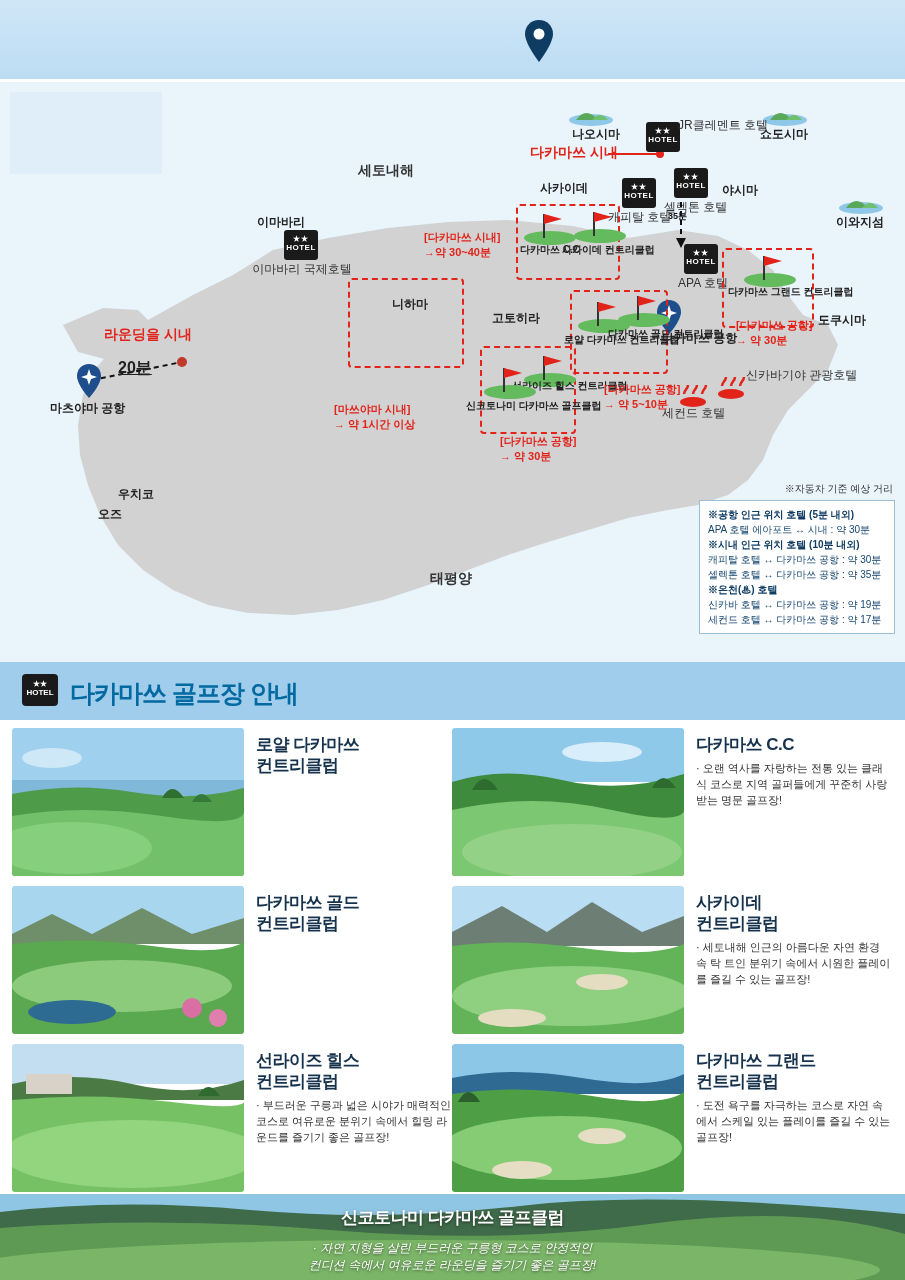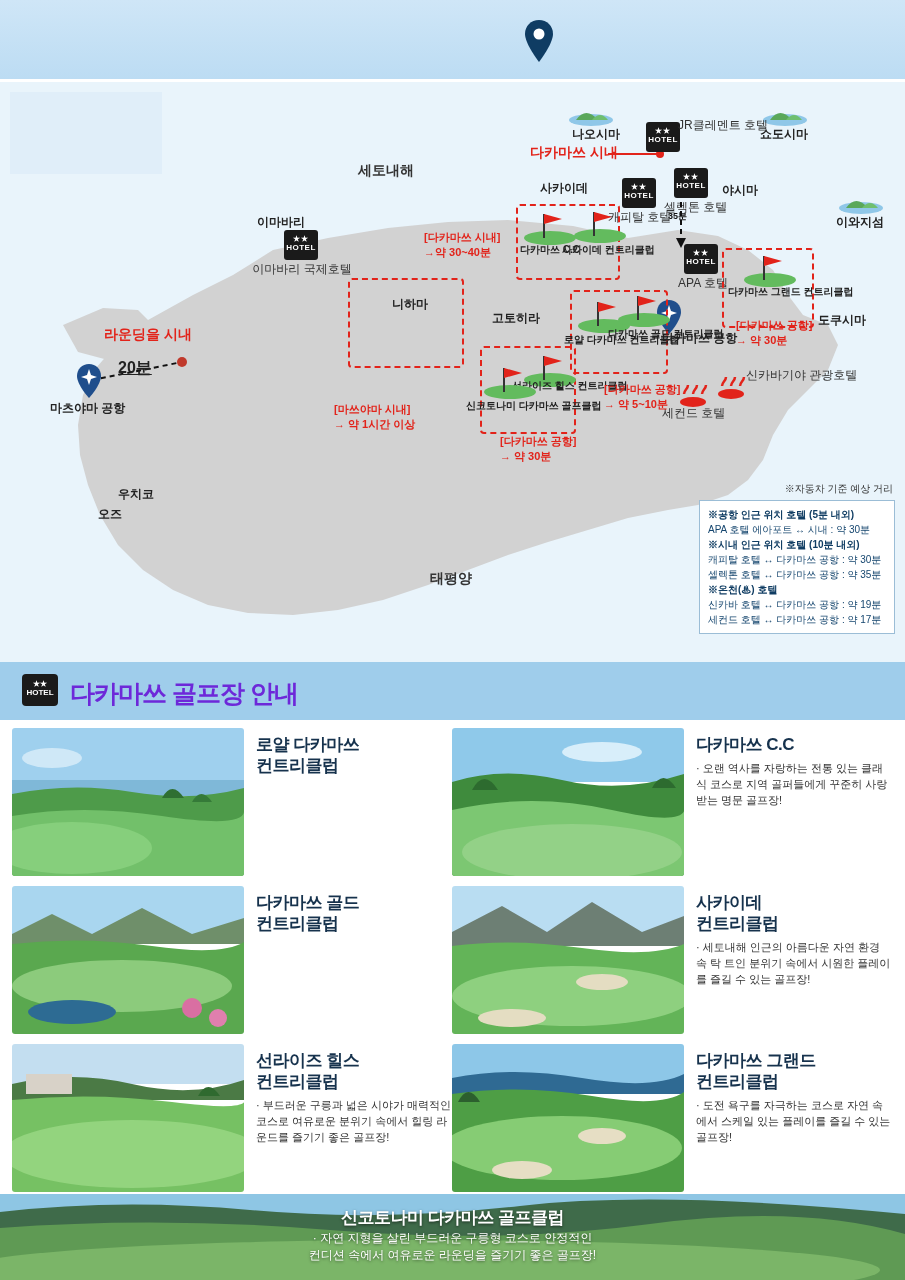--- a/index.html
+++ b/index.html
@@ -87,21 +87,21 @@
     position:absolute; left:0; top:662px; width:905px; height:58px;
     background:#9fcdeb;
   }
   .secbar-icon {
     position:absolute; left:22px; top:12px; width:36px; height:32px;
     background:#1a1a1a; border-radius:4px; color:#fff; font-size:8px;
     text-align:center; line-height:9px; padding-top:5px; font-weight:bold;
   }
   .secbar-title {
     position:absolute; left:70px; top:15px; font-size:25px; font-weight:bold;
-    color:#6d28d9; letter-spacing:-1px;
+    color:#0369a1; letter-spacing:-1px;
   }
 
   
   .grid {
     position:absolute; left:0; top:722px; width:905px; height:472px;
   }
   .card { position:absolute; width:442px; height:148px; }
   .card .thumb {
     position:absolute; left:0; top:0; width:232px; height:148px;
     border-radius:3px; overflow:hidden;
@@ -121,21 +121,21 @@
     overflow:hidden;
   }
   .footer-grad {
     position:absolute; left:0; top:0; width:905px; height:86px;
   }
   .footer-txt {
     position:absolute; left:0; top:12px; width:905px; text-align:center;
     color:#ffffff; text-shadow:0 1px 3px rgba(0,0,0,.6);
   }
   .footer-txt .f1 { font-size:17px; font-weight:bold; letter-spacing:-0.5px; }
-  .footer-txt .f2 { font-size:12px; line-height:17px; margin-top:1px; }
+  .footer-txt .f2 { font-size:12px; line-height:17px; margin-top:11px;font-style:italic; }
 </style>
 </head>
 <body>
 
 <div class="header">
   <svg class="header-pin" viewBox="0 0 30 42">
     <path d="M15 0C7 0 1 6 1 14c0 10 14 28 14 28s14-18 14-28C29 6 23 0 15 0z" fill="#0f3c63"></path>
     <circle cx="15" cy="14" r="5.5" fill="#ffffff"></circle>
   </svg>
 </div>

